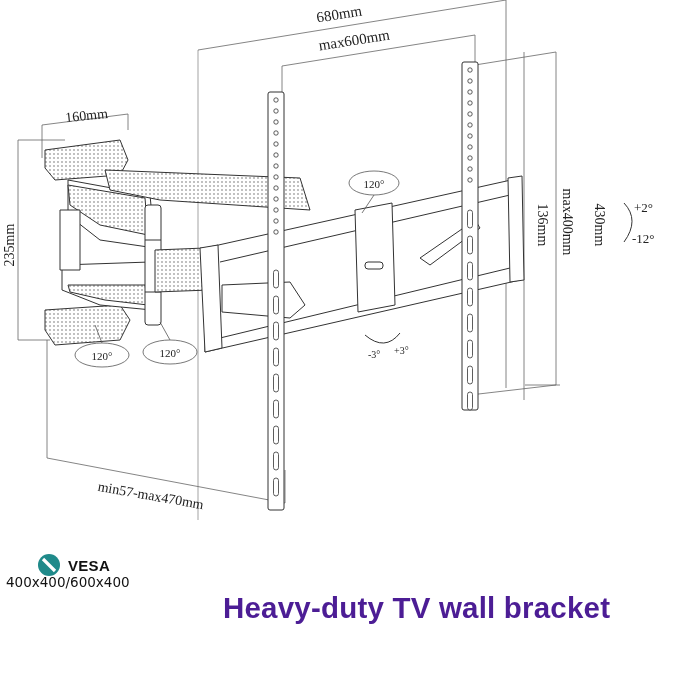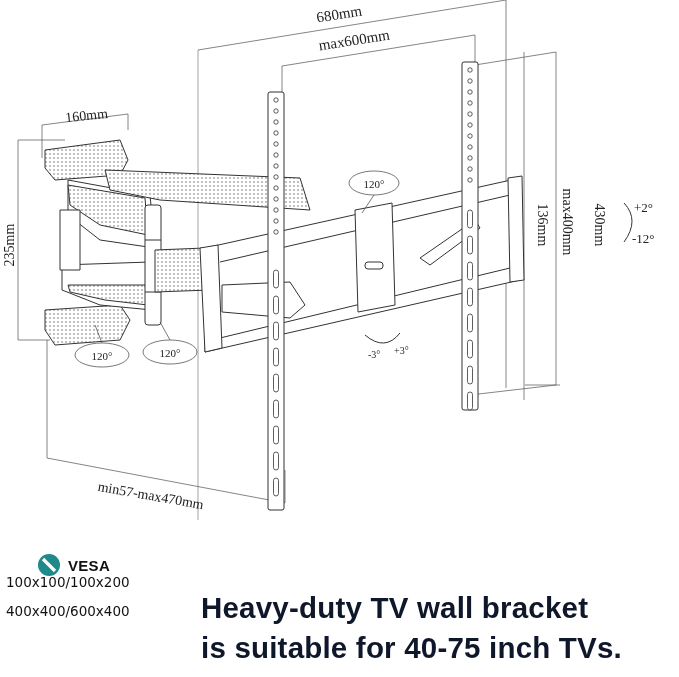--- a/index.html
+++ b/index.html
@@ -162,20 +162,18 @@
 
 <div class="vesa-head">
   <svg width="22" height="22" viewBox="0 0 22 22">
     <circle id="vesa-icon-circle" cx="11" cy="11" r="11" fill="#1f8a8a"></circle>
     <line x1="5" y1="5" x2="17" y2="17" stroke="#ffffff" stroke-width="3.2"></line>
   </svg>
   <span class="vesa-title">VESA</span>
 </div>
 
 <div class="vesa-list">
-  <div>100x100/100x200</div>
   <div>400x400/600x400</div>
 </div>
 
-<div class="headline" style="color: #0f172a;">
+<div class="headline" style="color: #4c1d95; margin-left: 22px;">
   <div>Heavy-duty TV wall bracket</div>
-  <div>is suitable for 40-75 inch TVs.</div>
 </div>
 
 </body></html>

